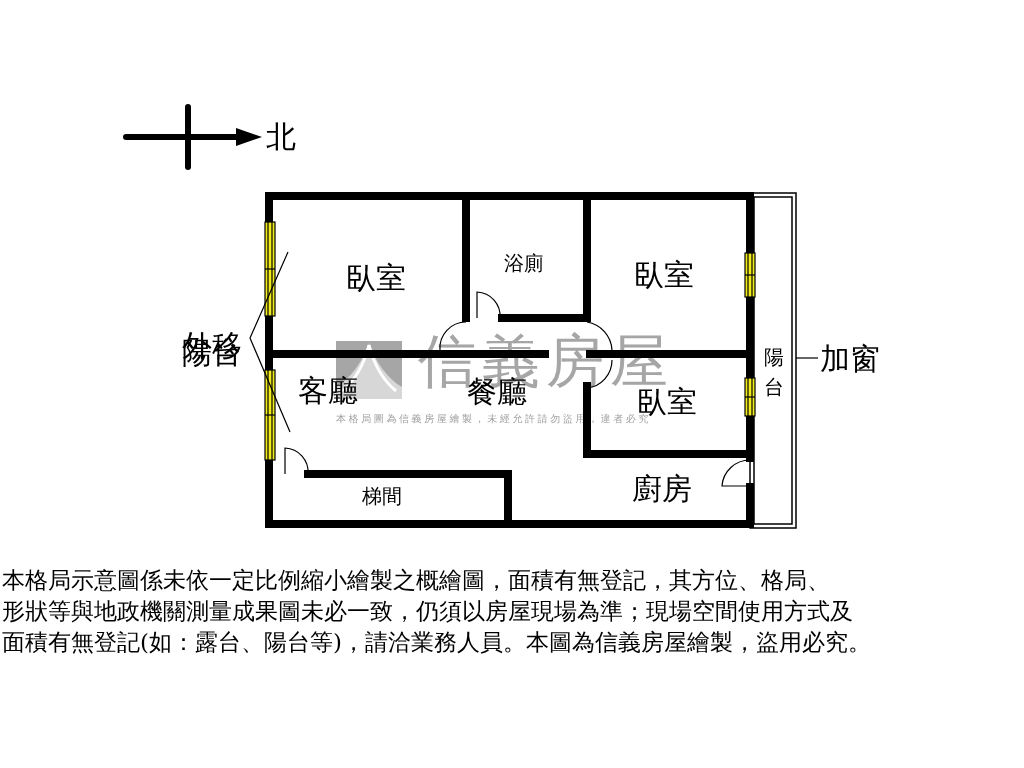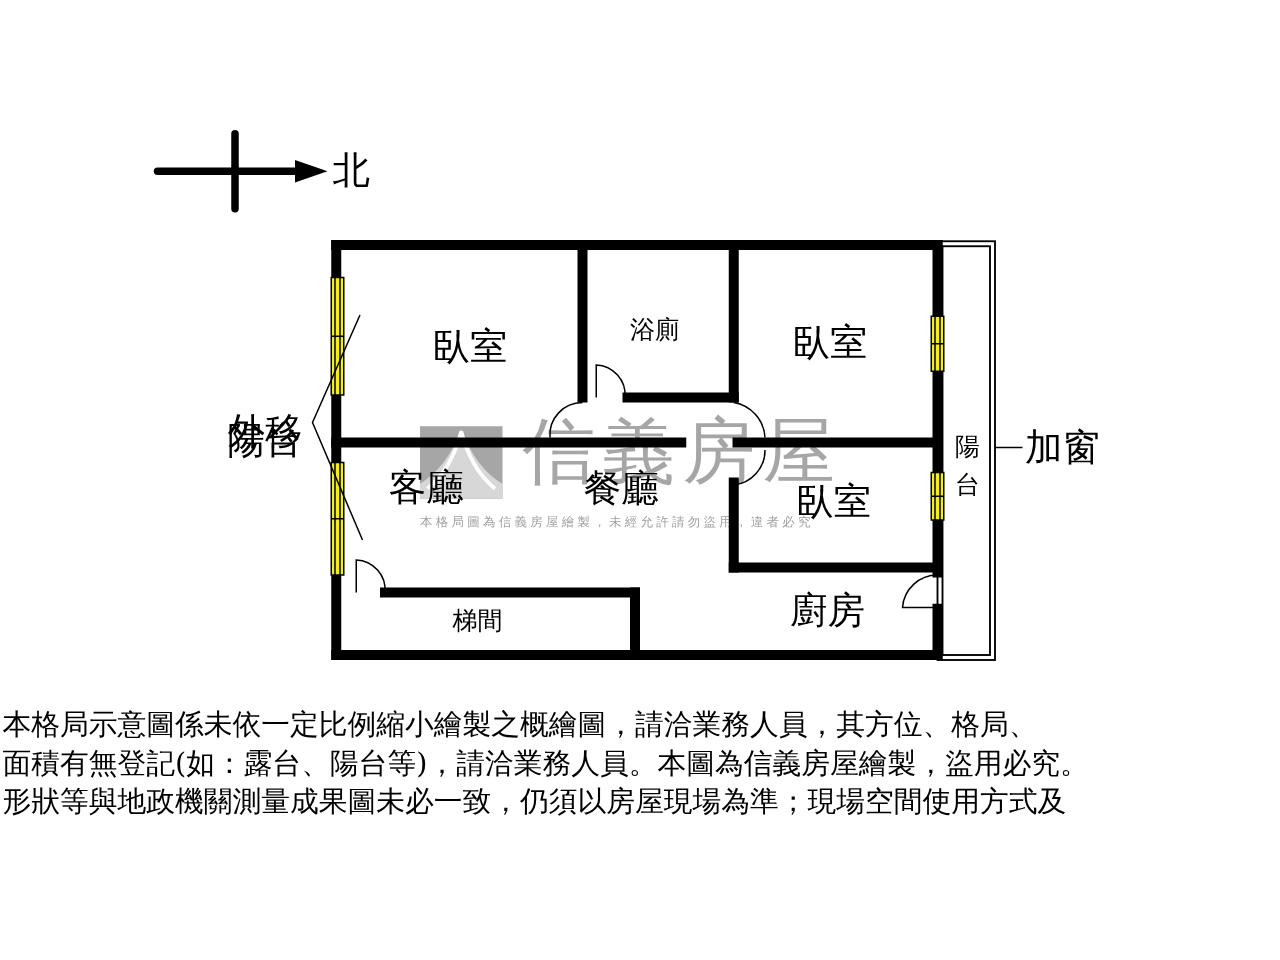--- a/index.html
+++ b/index.html
@@ -105,31 +105,31 @@
 
   <g stroke="#000" stroke-width="1.2" fill="none">
     <polyline points="288,252 250,338 290,432"></polyline>
     <line x1="796" y1="358" x2="818" y2="358"></line>
   </g>
 </svg>
 
 <div class="room-label big" style="left:346px;top:263px;">臥室</div>
 <div class="room-label mid" style="left:504px;top:253px;">浴廁</div>
 <div class="room-label big" style="left:634px;top:260px;">臥室</div>
-<div class="room-label big" style="left:311px;top:376px;text-align:right;">客廳</div>
+<div class="room-label big" style="left:298px;top:376px;text-align:right;">客廳</div>
 <div class="room-label big" style="left:467px;top:377px;">餐廳</div>
 <div class="room-label big" style="left:637px;top:387px;">臥室</div>
 <div class="room-label mid" style="left:362px;top:486px;text-align:center;">梯間</div>
 <div class="room-label big" style="left:632px;top:476px;font-family:Liberation Mono, monospace;">廚房</div>
 <div class="room-label mid" style="left:764px;top:347px;">陽</div>
 <div class="room-label mid" style="left:764px;top:377px;">台</div>
 
 <div class="room-label big" style="left:266px;top:122px;">北</div>
 
 <div class="room-label big" style="left:182px;top:302px;margin-top:36px;">陽台</div>
 <div class="room-label big" style="left:182px;top:331px;">外移</div>
 <div class="room-label big" style="left:820px;top:344px;">加窗</div>
 
 <div class="disclaimer">
-  <div>本格局示意圖係未依一定比例縮小繪製之概繪圖，請洽業務人員，其方位、格局、</div>
+  <div>本格局示意圖係未依一定比例縮小繪製之概繪圖，面積有無登記，其方位、格局、</div>
+  <div>形狀等與地政機關測量成果圖未必一致，仍須以房屋現場為準；現場空間使用方式及</div>
   <div>面積有無登記(如：露台、陽台等)，請洽業務人員。本圖為信義房屋繪製，盜用必究。</div>
-  <div>形狀等與地政機關測量成果圖未必一致，仍須以房屋現場為準；現場空間使用方式及</div>
 </div>
 
 </body></html>

